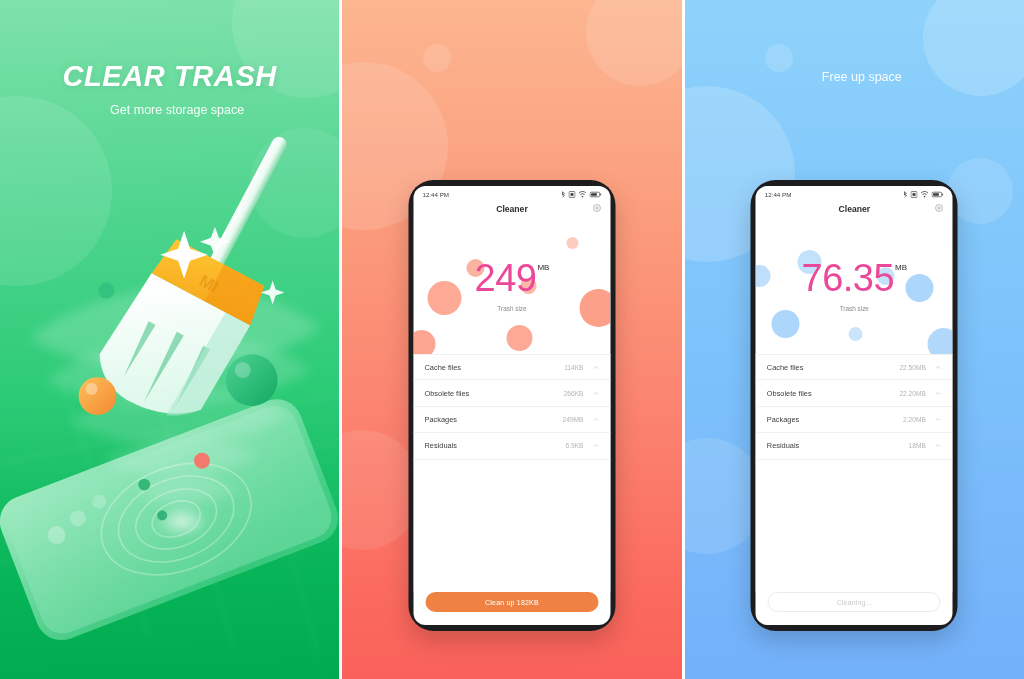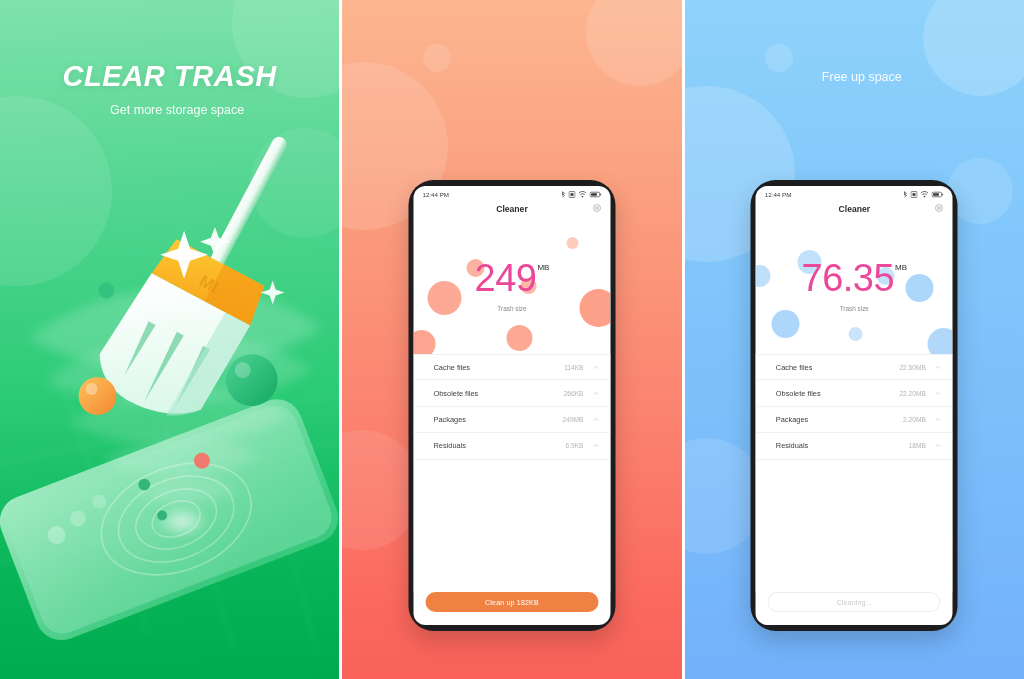--- a/index.html
+++ b/index.html
@@ -107,21 +107,21 @@
   .sizewrap { position: relative; z-index: 3; display: flex; align-items: flex-start; }
   .sizenum { font-size: 38px; font-weight: 300; color: #ec4899; line-height: 1; letter-spacing: -0.5px; }
   .sizeunit { font-size: 8px; font-weight: normal; color: #2a2a2a; margin-top: 4px; margin-left: 1px; }
   .sizelabel { position: relative; z-index: 3; margin-top: 8px; font-size: 6.4px; color: #8b8b8b; }
 
   
   .list { background: #ffffff; flex: 1 1 auto; }
   .row {
     display: flex; align-items: center; justify-content: flex-end;
     height: 26.4px;
-    padding: 0 11px 0 20px;
+    padding: 0 11px 0 11px;
     border-bottom: 1px solid #f0f0f0;
   }
   .row:first-child { border-top: 1px solid #f0f0f0; }
   .row .rname { flex: 1 1 auto; font-size: 7.4px; color: #3d3d3d; }
   .row .rsize { font-size: 6.6px; color: #b4b4b4; margin-right: 9px; }
   .chev { width: 7px; height: 7px; flex: 0 0 auto; }
 
   
   .actionzone { padding: 0 12px 13px 12px; }
   .cta {

